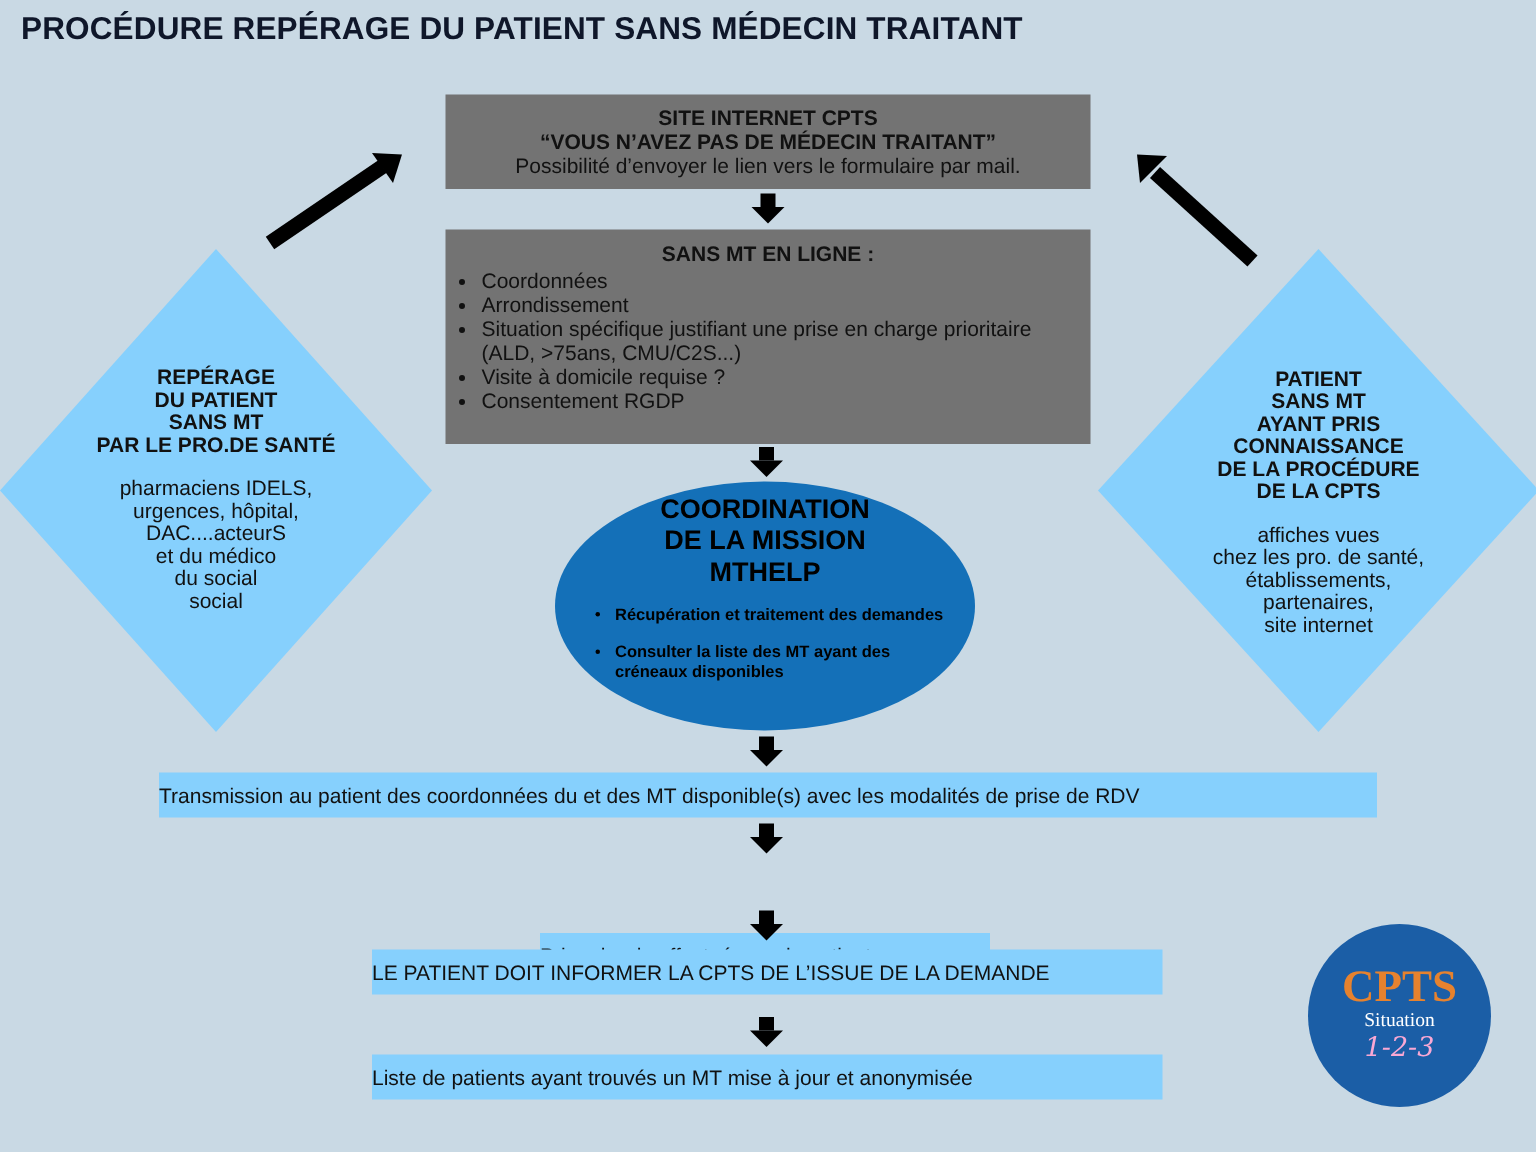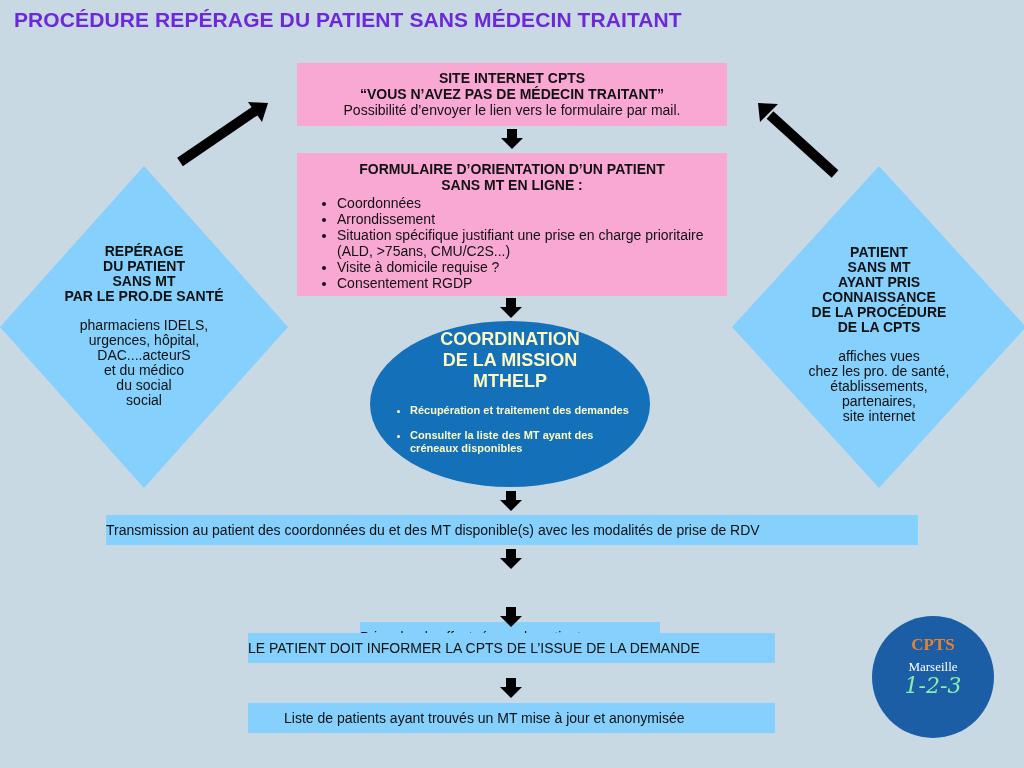--- a/index.html
+++ b/index.html
@@ -1,45 +1,45 @@
 <!DOCTYPE html>
 <html><head>
 <meta charset="utf-8">
 <style>
   html, body { margin:0; padding:0; }
   body { width:1024px; height:768px; background:#c9d9e4; position:relative; overflow:hidden; font-family:"Liberation Sans", sans-serif; color:#111; }
-  .title { position:absolute; left:14px; top:8px; font-size:21px; font-weight:bold; color:#6d28d9; letter-spacing:0.1px; }
-  .box { position:absolute; background:#f9a8d4; text-align:center; box-sizing:border-box; }
+  .title { position:absolute; left:14px; top:8px; font-size:21px; font-weight:bold; color:#0f172a; letter-spacing:0.1px; }
+  .box { position:absolute; background:#737373; text-align:center; box-sizing:border-box; }
   .b1 { left:297px; top:63px; width:430px; height:63px; padding-top:7px; font-size:14px; line-height:16px; }
   .b1 .h { font-weight:bold; }
   .b2 { left:297px; top:153px; width:430px; height:143px; padding-top:8px; font-size:14px; line-height:16px; }
   .b2 .h { font-weight:bold; }
-  .b2 ul { margin:2px 0 0 0; padding-left:40px; text-align:left; }
+  .b2 ul { margin:2px 0 0 0; padding-left:24px; text-align:left; }
   .b2 li { margin:0; }
   .arrow-down { position:absolute; width:0; height:0; }
   .arrow-down .shaft { position:absolute; left:-5px; top:0; width:10px; height:9px; background:#000; }
   .arrow-down .head { position:absolute; left:-11px; top:9px; width:0; height:0; border-left:11px solid transparent; border-right:11px solid transparent; border-top:11px solid #000; }
-  .oval { position:absolute; left:370px; top:321px; width:280px; height:166px; background:#1470b8; border-radius:140px / 83px; color:#fef9c3; box-sizing:border-box; padding-top:8px; }
+  .oval { position:absolute; left:370px; top:321px; width:280px; height:166px; background:#1470b8; border-radius:140px / 83px; color:#000000; box-sizing:border-box; padding-top:8px; }
   .oval .h { text-align:center; font-size:18px; font-weight:bold; line-height:21px; }
   .oval ul { margin:3px 0 0 0; padding-left:28px; font-size:11px; font-weight:bold; line-height:13px; text-align:left; }
   .oval li { margin:12px; }
   .diamond { position:absolute;padding-left:17px; }
   .diamond svg { position:absolute; left:0; top:0; }
   .dtext { position:absolute; text-align:center; font-size:14px; line-height:15px; }
   .dtext .h { font-weight:bold; }
   .dtext .sub { margin-top:14px; }
   .step { position:absolute; background:#86d0fd; font-size:14px; box-sizing:border-box; }
   .s1 { left:106px; top:515px; width:812px; height:30px; line-height:30px; }
   .s2 { left:360px; top:574px; width:300px; height:30px; line-height:30px;margin-top:48px; }
   .s3 { left:248px; top:633px; width:527px; height:30px; line-height:30px; }
-  .s4 { left:248px; top:703px; width:527px; height:30px; line-height:30px;padding-left:36px; }
+  .s4 { left:248px; top:703px; width:527px; height:30px; line-height:30px; }
   .logo { position:absolute; left:872px; top:616px; width:122px; height:122px; border-radius:50%; background:#1b5ea6; text-align:center; }
-  .logo .l1 { color:#e6822e; font-family:"Liberation Serif", serif; font-size:17px; font-weight:bold; margin-top:16px; line-height:26px; }
+  .logo .l1 { color:#e6822e; font-family:"Liberation Serif", serif; font-size:30px; font-weight:bold; margin-top:29px; line-height:26px; }
   .logo .l2 { color:#fff; font-family:"Liberation Serif", serif; font-size:13px; line-height:15px; margin-top:1px; }
-  .logo .l3 { color:#86efac; font-family:"DejaVu Serif", serif; font-style:italic; font-size:22px; line-height:24px; }
+  .logo .l3 { color:#f9a8d4; font-family:"DejaVu Serif", serif; font-style:italic; font-size:18px; line-height:24px; }
   .diag { position:absolute; left:0; top:0; }
 </style>
 </head>
 <body>
 
 <div class="title">PROCÉDURE REPÉRAGE DU PATIENT SANS MÉDECIN TRAITANT</div>
 
 <svg class="diag" width="1024" height="768">
   <g>
     <line x1="180" y1="162" x2="255" y2="111" stroke="#000" stroke-width="10"></line>
@@ -56,21 +56,20 @@
   <div class="h">“VOUS N’AVEZ PAS DE MÉDECIN TRAITANT”</div>
   <div>Possibilité d’envoyer le lien vers le formulaire par mail.</div>
 </div>
 
 <div class="arrow-down" style="left:512px; top:129px;">
     <div class="shaft"></div>
     <div class="head"></div>
   </div>
 
 <div class="box b2">
-  <div class="h">FORMULAIRE D’ORIENTATION D’UN PATIENT</div>
   <div class="h">SANS MT EN LIGNE :</div>
   <ul>
     <li>Coordonnées</li>
     <li>Arrondissement</li>
     <li>Situation spécifique justifiant une prise en charge prioritaire (ALD, &gt;75ans, CMU/C2S...)</li>
     <li>Visite à domicile requise ?</li>
     <li>Consentement RGDP</li>
   </ul>
 </div>
 
@@ -145,15 +144,15 @@
 <div class="step s3">LE PATIENT DOIT INFORMER LA CPTS DE L’ISSUE DE LA DEMANDE</div>
 
 <div class="arrow-down" style="left:511px; top:678px;">
     <div class="shaft"></div>
     <div class="head"></div>
   </div>
 <div class="step s4">Liste de patients ayant trouvés un MT mise à jour et anonymisée</div>
 
 <div class="logo">
   <div class="l1">CPTS</div>
-  <div class="l2">Marseille</div>
+  <div class="l2">Situation</div>
   <div class="l3">1-2-3</div>
 </div>
 
 </body></html>

